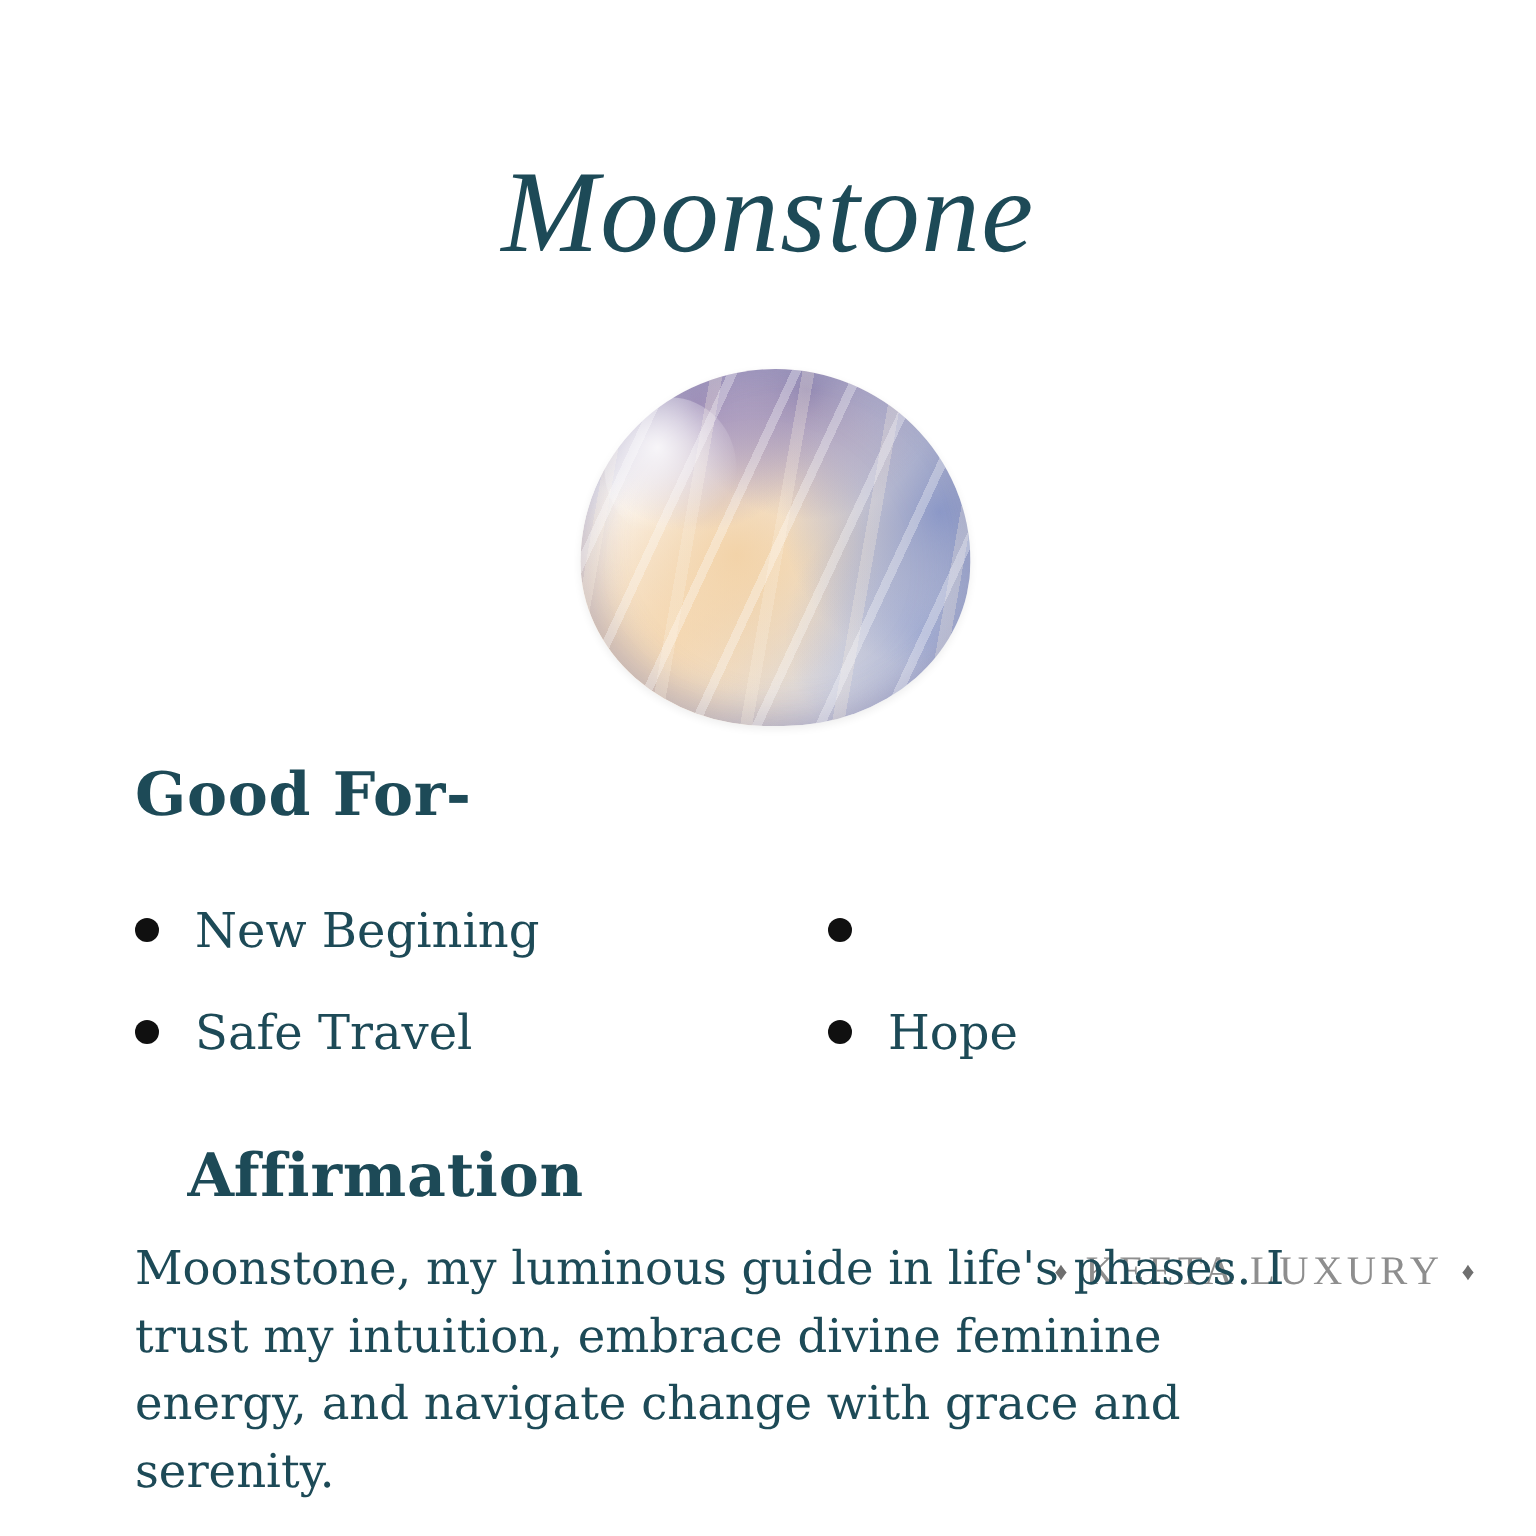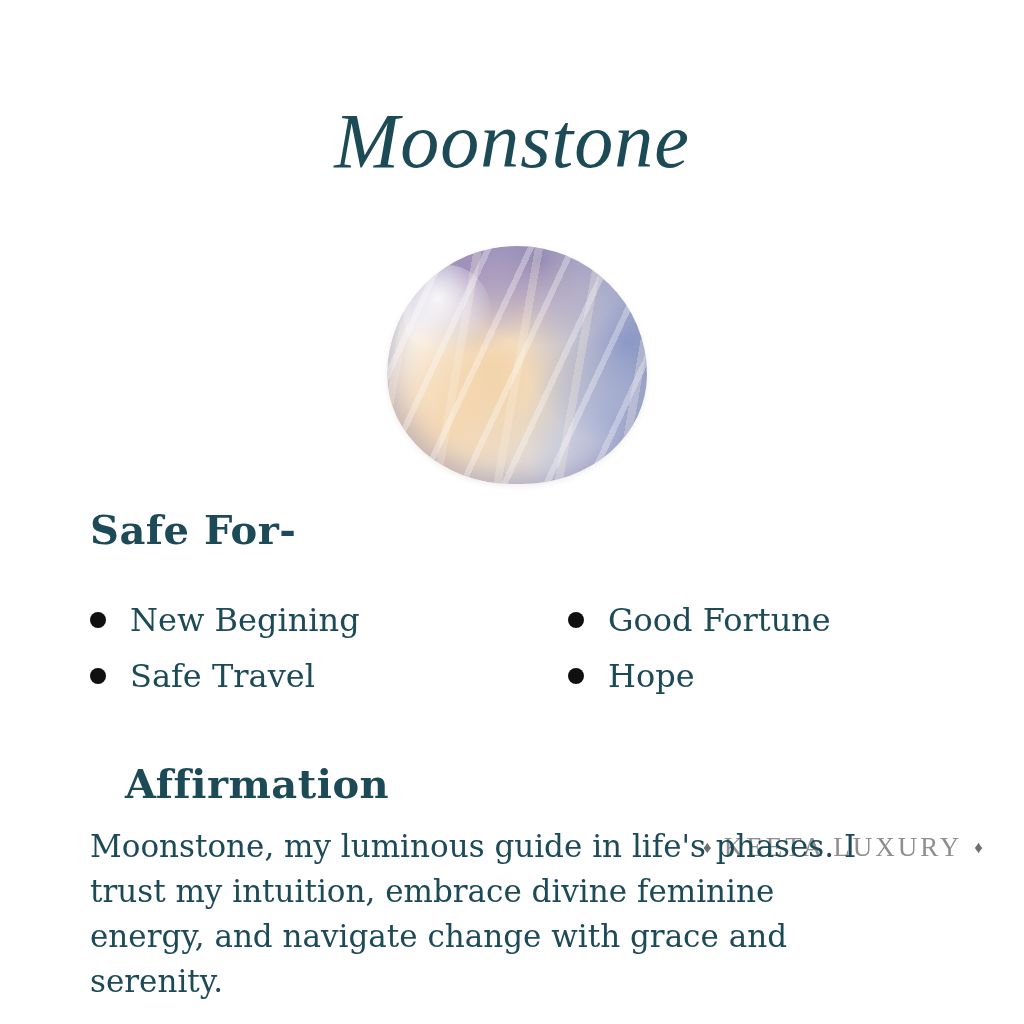--- a/index.html
+++ b/index.html
@@ -89,21 +89,20 @@
   }
   .heading-used-for{top:506px;}
   .heading-affirmation{top:760px;margin-left:35px;}
 
   .benefits{
     position:absolute;
     left:90px;top:600px;width:870px;
     display:grid;
     grid-template-columns:462px auto;
     row-gap:28px;
-    gap:16px;
   }
   .benefit{
     display:flex;
     align-items:center;
     gap:24px;
     font-size:32px;
     line-height:40px;
     color:var(--accent);
   }
   .dot{
@@ -151,30 +150,29 @@
 <body>
 
 <div class="card">
 
   <h1 class="title">Moonstone</h1>
 
   <div class="stone-wrap">
     <div class="stone"></div>
   </div>
 
-  <h2 class="section-heading heading-used-for">Safe For-</h2>
+  <h2 class="section-heading heading-used-for">Good For-</h2>
 
   <div class="benefits">
     <div class="benefit">
       <span class="dot"></span>
       <span>New Begining</span>
     </div>
     <div class="benefit">
       <span class="dot"></span>
-      <span>Good Fortune</span>
     </div>
     <div class="benefit">
       <span class="dot"></span>
       <span>Safe Travel</span>
     </div>
     <div class="benefit">
       <span class="dot"></span>
       <span>Hope</span>
     </div>
   </div>

